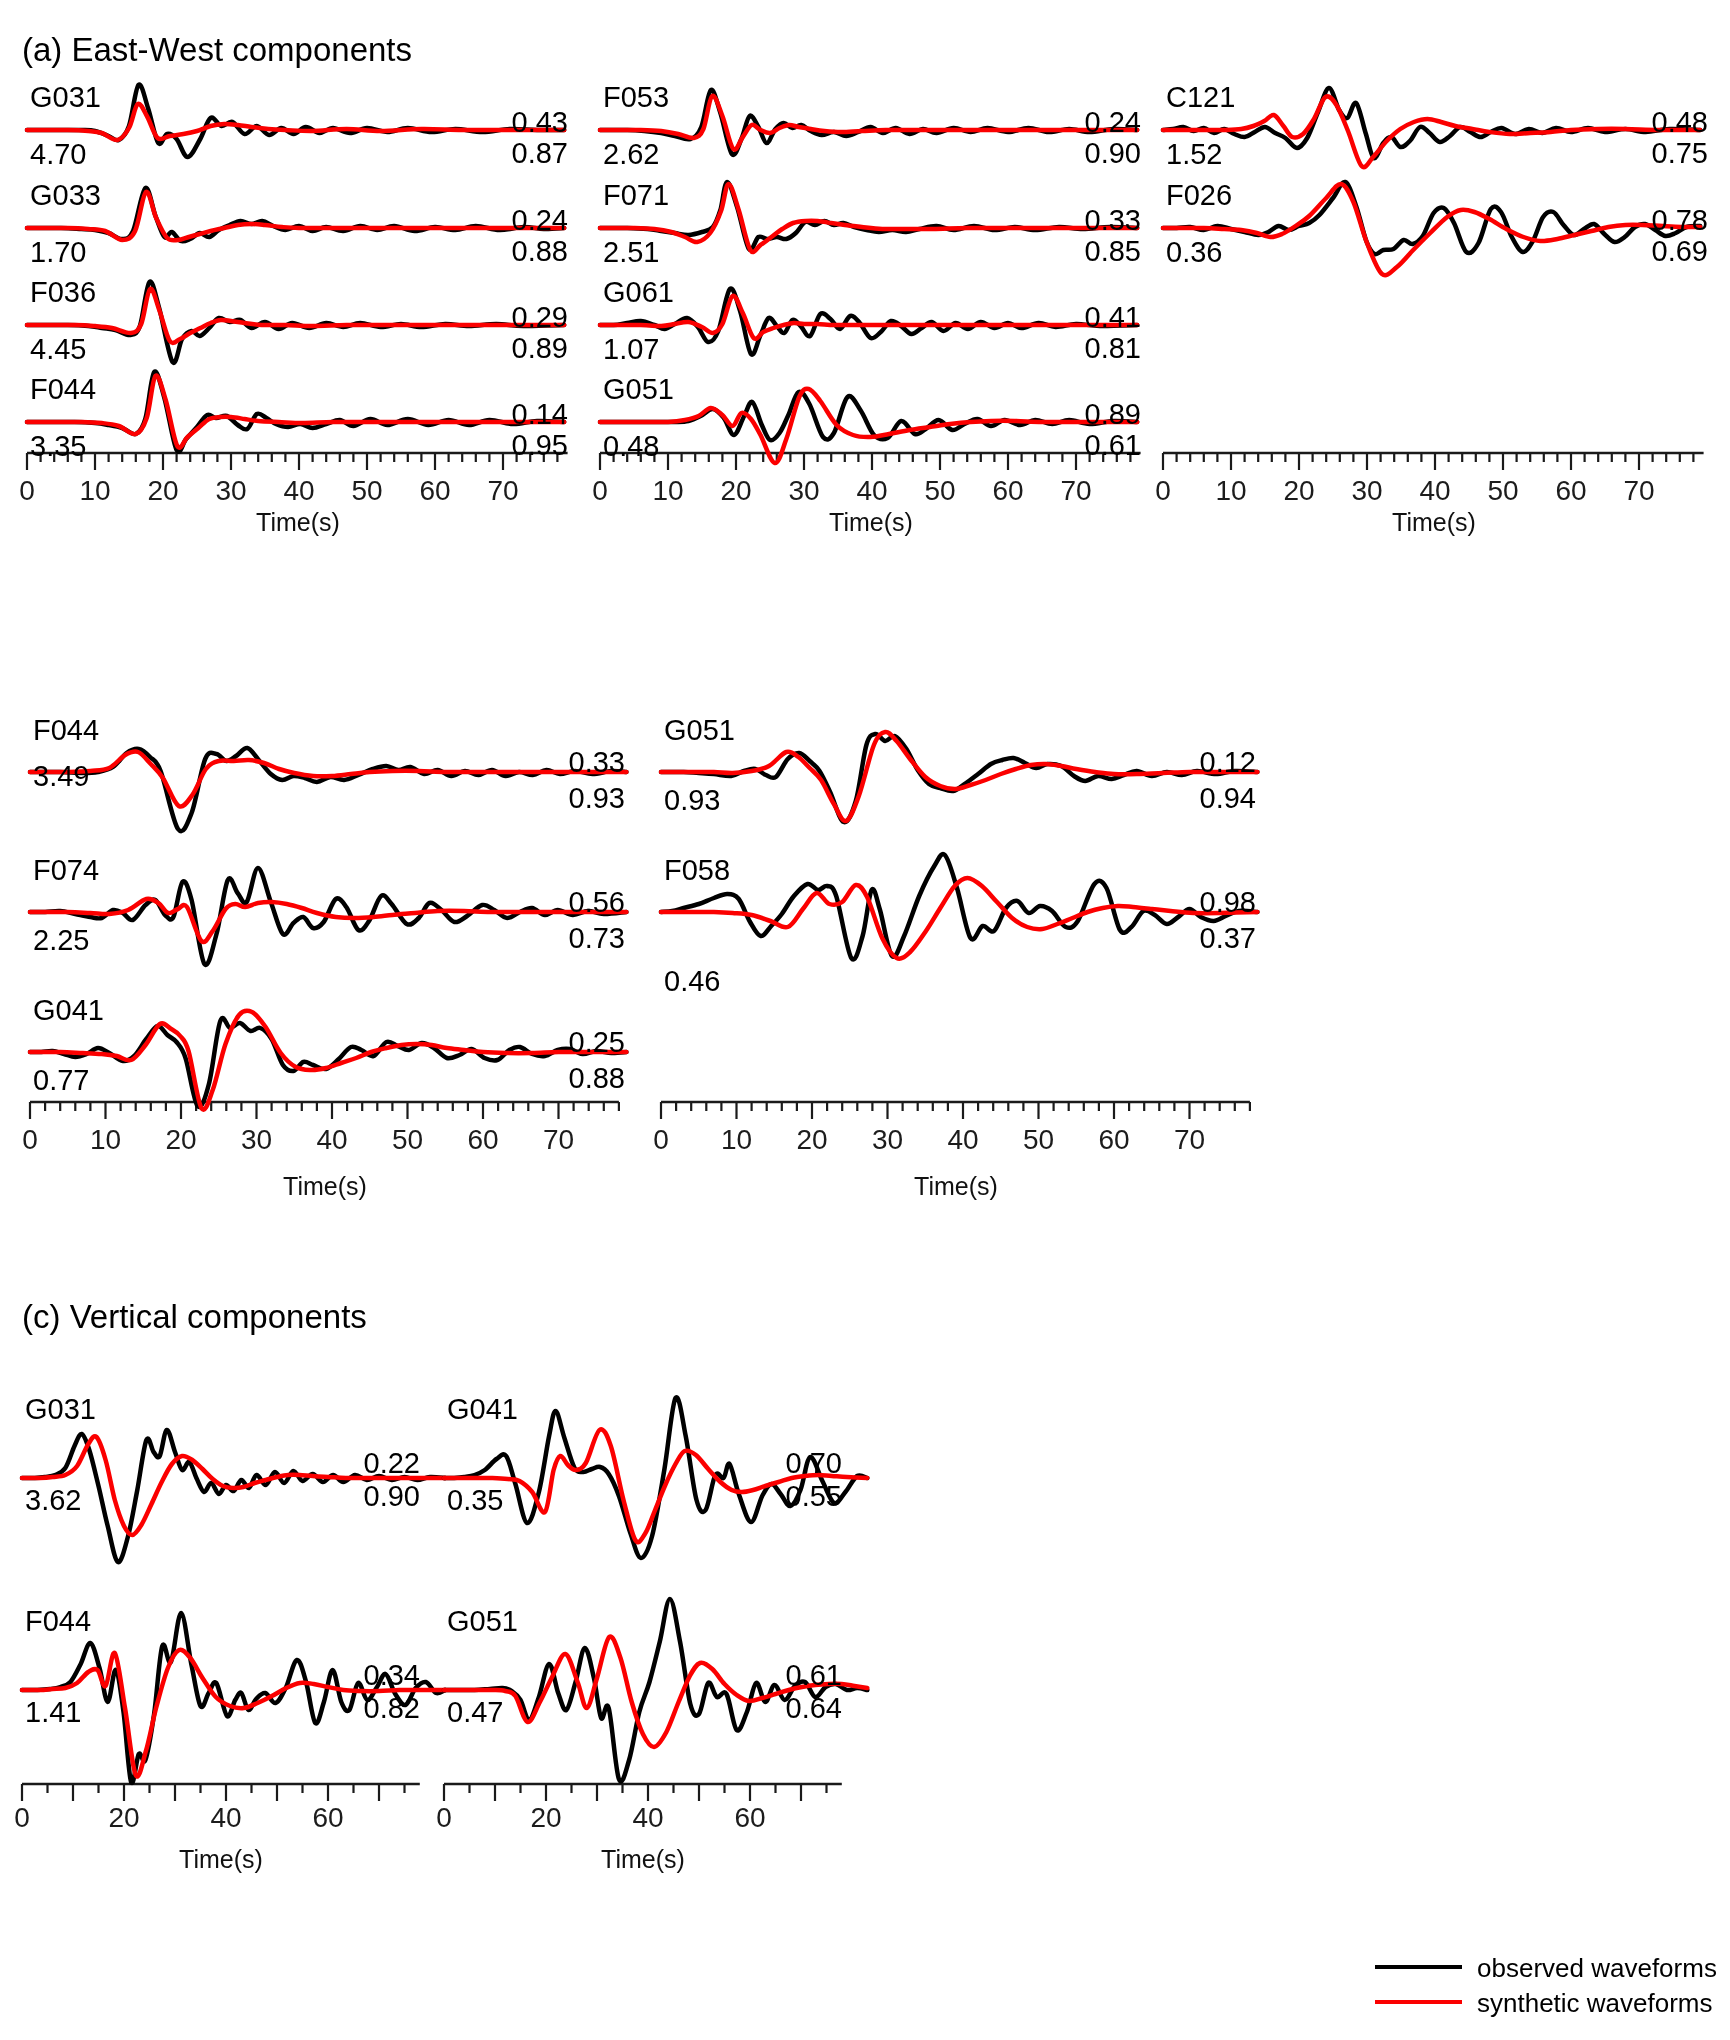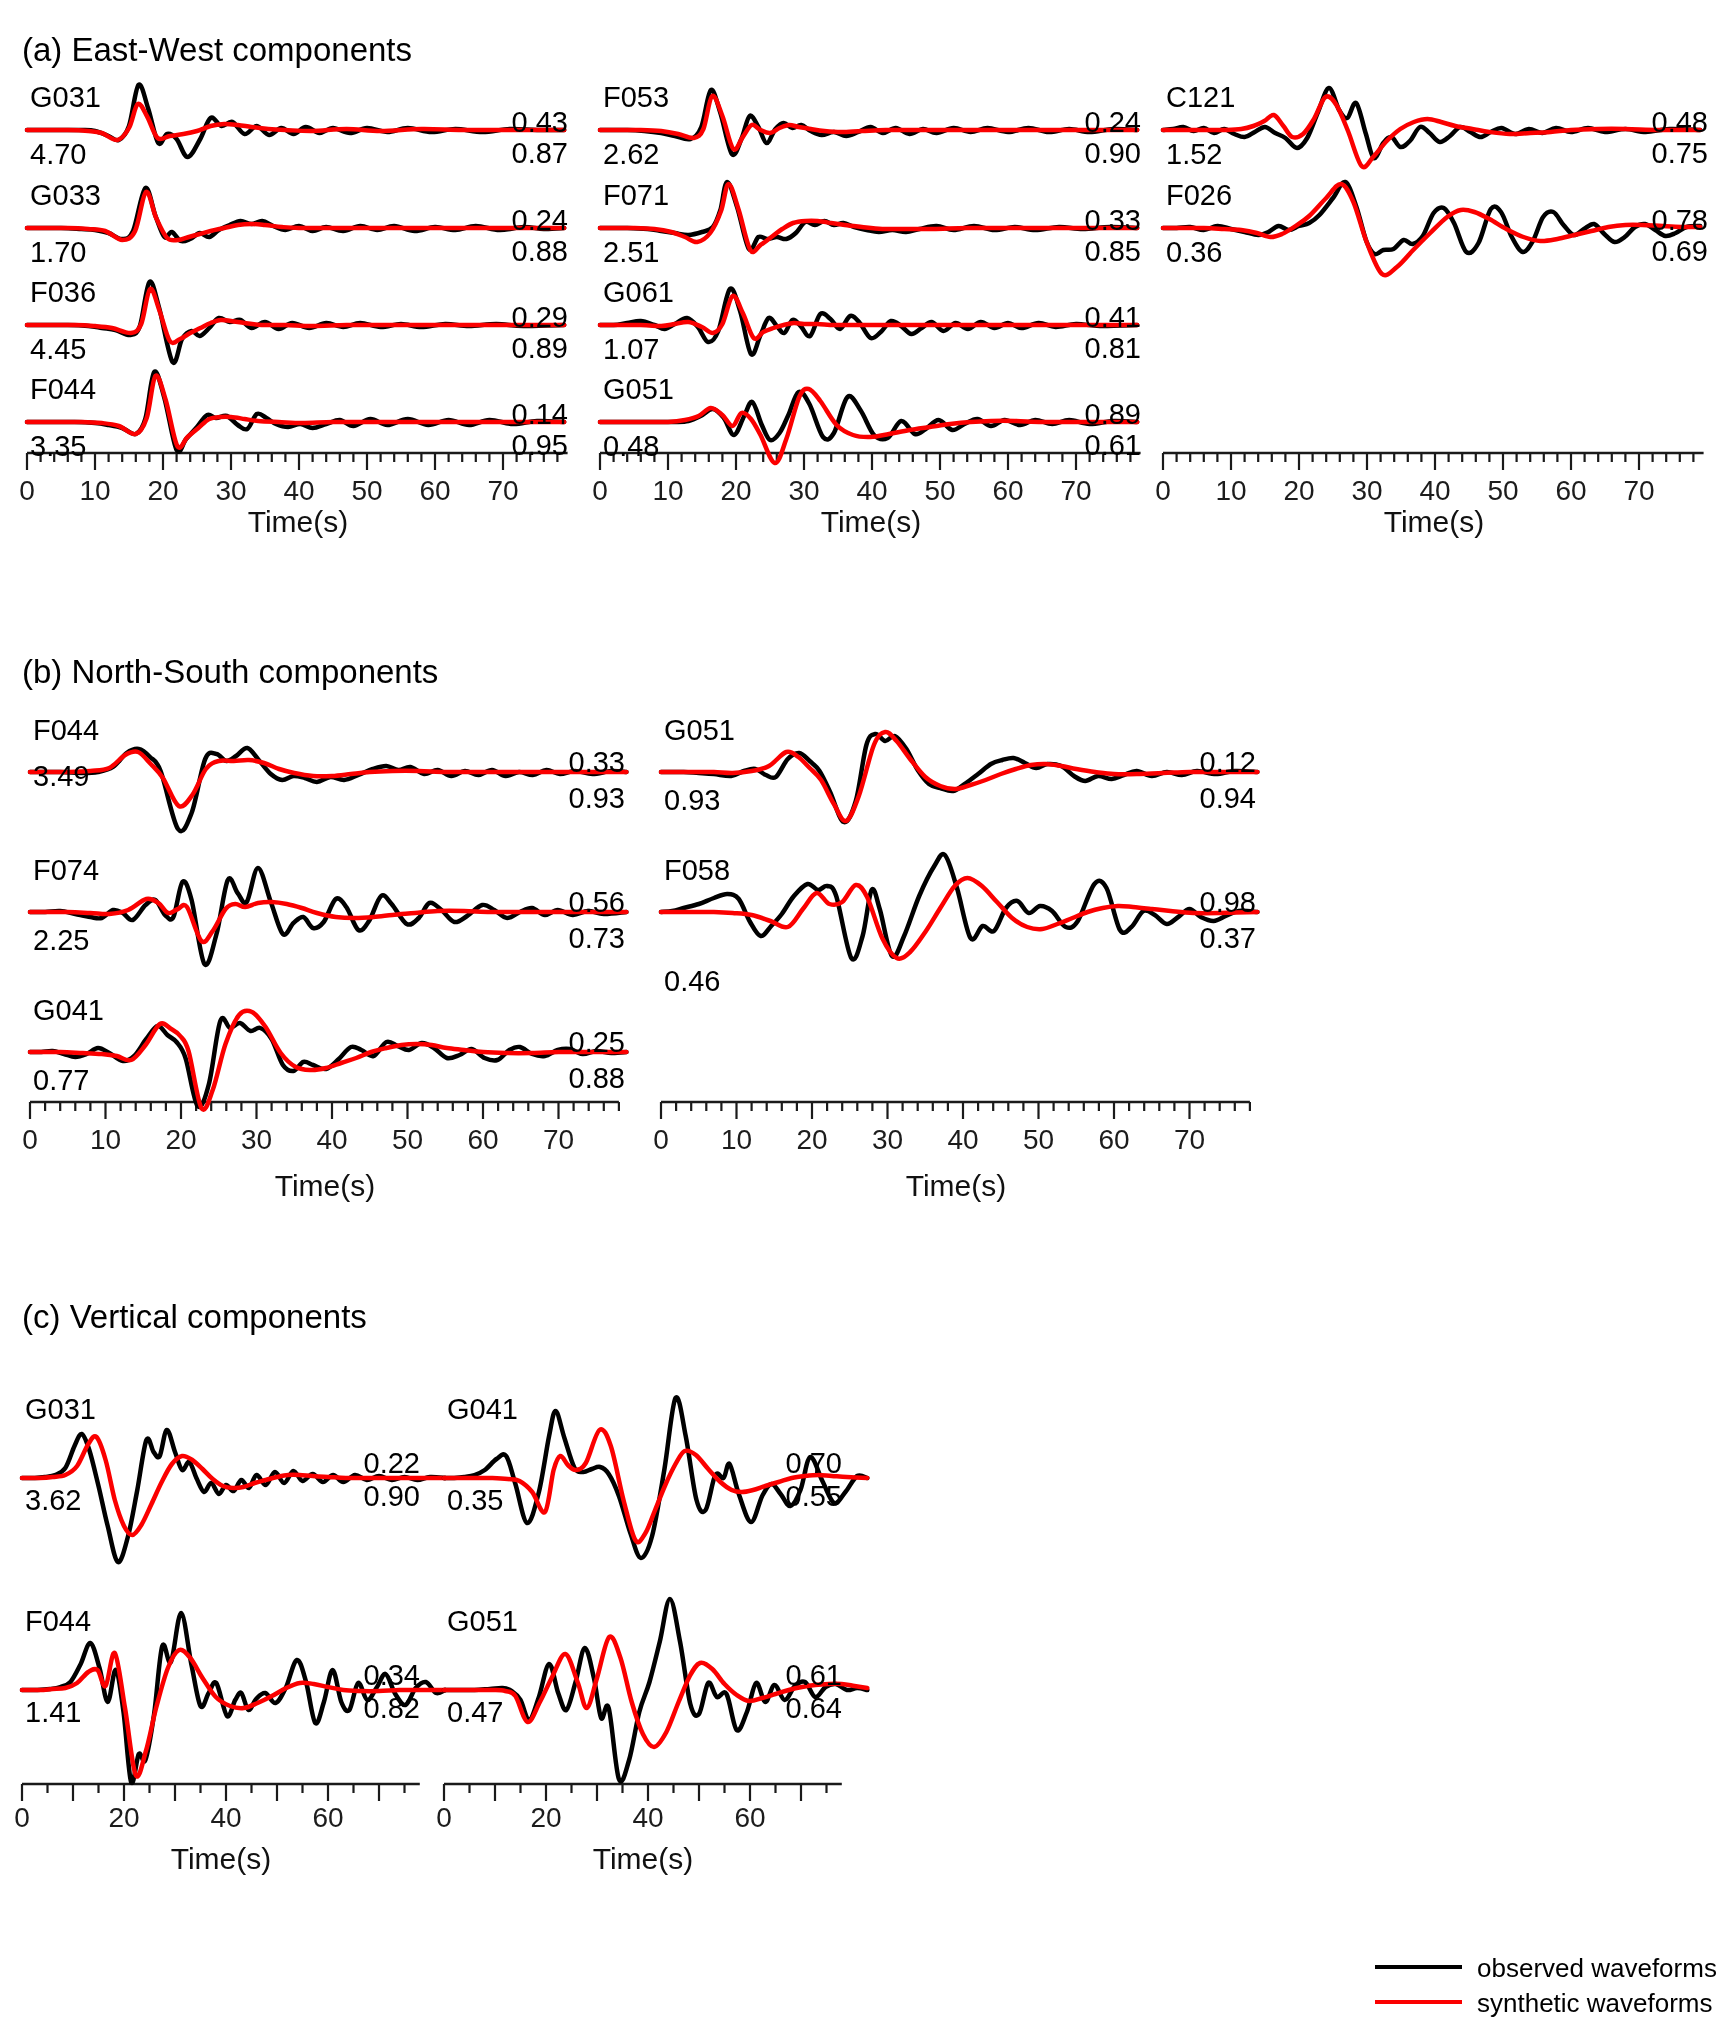--- a/index.html
+++ b/index.html
@@ -2,21 +2,21 @@
 <html><head>
 <meta charset="utf-8">
 <style>
   html,body{margin:0;padding:0;background:#fff;}
   #page{position:relative;width:1730px;height:2040px;background:#ffffff;overflow:hidden;
         font-family:"Liberation Sans", sans-serif;color:#000;}
   #wave-svg{position:absolute;left:0;top:0;z-index:1;}
   .t{position:absolute;z-index:2;font-size:29px;line-height:31px;color:#000;white-space:nowrap;}
   .ttl{position:absolute;z-index:2;font-size:33px;line-height:40px;color:#000;white-space:nowrap;}
   .val{width:110px;text-align:right;}
-  .xlab{position:absolute;z-index:2;font-size:30px;line-height:32px;transform:translateX(-50%);color:#111;}
+  .xlab{position:absolute;z-index:2;font-size:25px;line-height:32px;transform:translateX(-50%);color:#111;}
   .lg-line{position:absolute;z-index:2;height:0;width:87px;border-top:4px solid #000;}
   .lg-text{position:absolute;z-index:2;font-size:26px;line-height:28px;color:#000;white-space:nowrap;}
 </style>
 </head>
 <body>
 
 <div id="page">
   <svg id="wave-svg" width="1730" height="2040" viewBox="0 0 1730 2040">
       <path d="M27,453H567.6" stroke="#1a1a1a" stroke-width="2.4" fill="none"></path>
       <path d="M27.0,453v17M40.6,453v9M54.2,453v9M67.8,453v9M81.4,453v9M95.0,453v17M108.6,453v9M122.2,453v9M135.8,453v9M149.4,453v9M163.0,453v17M176.6,453v9M190.2,453v9M203.8,453v9M217.4,453v9M231.0,453v17M244.6,453v9M258.2,453v9M271.8,453v9M285.4,453v9M299.0,453v17M312.6,453v9M326.2,453v9M339.8,453v9M353.4,453v9M367.0,453v17M380.6,453v9M394.2,453v9M407.8,453v9M421.4,453v9M435.0,453v17M448.6,453v9M462.2,453v9M475.8,453v9M489.4,453v9M503.0,453v17M516.6,453v9M530.2,453v9M543.8,453v9M557.4,453v9" stroke="#1a1a1a" stroke-width="2.2" fill="none"></path>
@@ -114,21 +114,20 @@
       <path d="M22.0,1478.0C25.0,1478.0 34.7,1478.2 39.8,1478.0C44.9,1477.8 48.3,1477.5 52.6,1477.0C56.8,1476.5 61.3,1476.8 65.3,1475.0C69.4,1473.2 73.3,1471.2 77.1,1466.0C80.9,1460.8 85.1,1448.8 88.3,1444.0C91.5,1439.2 93.6,1434.3 96.5,1437.0C99.3,1439.7 102.6,1449.5 105.6,1460.0C108.7,1470.5 111.8,1489.0 114.8,1500.0C117.9,1511.0 121.1,1520.2 124.0,1526.0C126.9,1531.8 129.3,1535.2 132.2,1535.0C135.0,1534.8 138.1,1530.2 141.3,1525.0C144.6,1519.8 148.1,1511.2 151.5,1504.0C154.9,1496.8 158.3,1488.7 161.7,1482.0C165.1,1475.3 168.5,1468.3 171.9,1464.0C175.3,1459.7 178.7,1456.7 182.1,1456.0C185.5,1455.3 188.9,1457.8 192.3,1460.0C195.7,1462.2 199.1,1465.8 202.5,1469.0C205.9,1472.2 209.3,1476.2 212.7,1479.0C216.1,1481.8 219.5,1484.5 222.9,1486.0C226.3,1487.5 229.7,1487.8 233.1,1488.0C236.5,1488.2 239.8,1487.8 243.3,1487.0C246.9,1486.2 250.8,1484.2 254.6,1483.0C258.3,1481.8 262.0,1481.0 265.8,1480.0C269.5,1479.0 273.3,1477.8 277.0,1477.0C280.7,1476.2 284.5,1475.3 288.2,1475.0C292.0,1474.7 295.4,1474.8 299.4,1475.0C303.5,1475.2 307.9,1475.7 312.7,1476.0C317.5,1476.3 322.5,1476.7 328.0,1477.0C333.5,1477.3 339.9,1477.8 345.8,1478.0C351.8,1478.2 357.3,1478.0 363.7,1478.0C370.1,1478.0 376.4,1478.0 384.1,1478.0C391.7,1478.0 399.4,1478.0 409.6,1478.0C419.8,1478.0 439.3,1478.0 445.3,1478.0" stroke="#fb0000" stroke-width="4.5" fill="none" stroke-linecap="round" stroke-linejoin="round"></path>
       <path d="M22.0,1690.0C24.6,1690.0 32.6,1690.2 37.3,1690.0C42.0,1689.8 46.2,1689.5 50.0,1689.0C53.9,1688.5 56.9,1688.2 60.3,1687.0C63.6,1685.8 67.0,1685.8 70.4,1682.0C73.8,1678.2 77.3,1670.5 80.7,1664.0C84.0,1657.5 87.2,1642.3 90.3,1643.0C93.5,1643.7 96.6,1658.2 99.5,1668.0C102.4,1677.8 105.0,1701.7 107.7,1702.0C110.4,1702.3 113.2,1668.3 115.8,1670.0C118.5,1671.7 120.9,1693.3 123.5,1712.0C126.0,1730.7 128.6,1775.0 131.1,1782.0C133.7,1789.0 136.4,1757.7 138.8,1754.0C141.2,1750.3 142.9,1766.7 145.4,1760.0C148.0,1753.3 151.3,1733.0 154.1,1714.0C156.9,1695.0 159.4,1654.7 162.3,1646.0C165.1,1637.3 167.8,1667.5 170.9,1662.0C174.1,1656.5 177.7,1612.7 181.1,1613.0C184.5,1613.3 188.1,1648.5 191.3,1664.0C194.6,1679.5 197.6,1701.2 200.5,1706.0C203.4,1710.8 206.0,1696.8 208.7,1693.0C211.3,1689.2 213.3,1679.2 216.3,1683.0C219.4,1686.8 223.9,1713.2 227.0,1716.0C230.2,1718.8 232.8,1703.8 235.2,1700.0C237.6,1696.2 239.1,1691.3 241.3,1693.0C243.5,1694.7 246.0,1709.0 248.4,1710.0C250.9,1711.0 253.3,1701.8 256.1,1699.0C258.9,1696.2 262.0,1692.3 265.3,1693.0C268.5,1693.7 272.1,1703.8 275.5,1703.0C278.9,1702.2 282.1,1695.2 285.7,1688.0C289.2,1680.8 293.5,1661.0 296.9,1660.0C300.3,1659.0 303.0,1671.5 306.1,1682.0C309.1,1692.5 312.3,1719.7 315.3,1723.0C318.2,1726.3 321.0,1710.8 323.9,1702.0C326.8,1693.2 329.7,1670.0 332.6,1670.0C335.5,1670.0 338.5,1695.3 341.3,1702.0C344.1,1708.7 346.6,1713.2 349.4,1710.0C352.2,1706.8 355.1,1684.7 358.1,1683.0C361.1,1681.3 364.1,1699.3 367.3,1700.0C370.4,1700.7 373.9,1691.3 377.0,1687.0C380.0,1682.7 382.6,1672.8 385.6,1674.0C388.7,1675.2 392.0,1688.8 395.3,1694.0C398.6,1699.2 402.1,1706.0 405.5,1705.0C408.9,1704.0 412.3,1691.8 415.7,1688.0C419.1,1684.2 422.5,1681.2 425.9,1682.0C429.3,1682.8 432.9,1691.7 436.1,1693.0C439.4,1694.3 443.8,1690.5 445.3,1690.0" stroke="#000000" stroke-width="4.5" fill="none" stroke-linecap="round" stroke-linejoin="round"></path>
       <path d="M22.0,1690.0C25.0,1690.0 34.7,1690.2 39.8,1690.0C44.9,1689.8 48.3,1689.3 52.6,1689.0C56.8,1688.7 61.3,1689.0 65.3,1688.0C69.4,1687.0 73.3,1685.7 77.1,1683.0C80.9,1680.3 84.9,1674.2 88.3,1672.0C91.7,1669.8 94.6,1667.7 97.5,1670.0C100.4,1672.3 102.7,1688.8 105.6,1686.0C108.5,1683.2 111.6,1649.3 114.8,1653.0C118.0,1656.7 121.5,1687.7 125.0,1708.0C128.5,1728.3 132.2,1767.8 135.7,1775.0C139.2,1782.2 142.5,1762.2 145.9,1751.0C149.3,1739.8 152.5,1721.8 156.1,1708.0C159.8,1694.2 164.0,1677.7 167.9,1668.0C171.7,1658.3 175.3,1651.7 179.1,1650.0C182.8,1648.3 186.4,1653.3 190.3,1658.0C194.2,1662.7 198.3,1671.5 202.5,1678.0C206.8,1684.5 211.2,1692.3 215.8,1697.0C220.4,1701.7 225.4,1704.2 230.1,1706.0C234.8,1707.8 239.3,1708.5 243.8,1708.0C248.4,1707.5 252.9,1705.0 257.6,1703.0C262.3,1701.0 267.1,1698.5 271.9,1696.0C276.7,1693.5 281.5,1690.2 286.2,1688.0C290.9,1685.8 295.4,1683.7 299.9,1683.0C304.5,1682.3 309.0,1683.3 313.7,1684.0C318.4,1684.7 323.1,1686.0 328.0,1687.0C332.9,1688.0 337.8,1689.3 343.3,1690.0C348.8,1690.7 355.2,1690.8 361.1,1691.0C367.1,1691.2 372.6,1691.2 379.0,1691.0C385.4,1690.8 392.6,1690.2 399.4,1690.0C406.2,1689.8 412.1,1690.0 419.8,1690.0C427.4,1690.0 441.0,1690.0 445.3,1690.0" stroke="#fb0000" stroke-width="4.5" fill="none" stroke-linecap="round" stroke-linejoin="round"></path>
       <path d="M444.0,1478.0C445.7,1478.0 450.8,1478.2 454.2,1478.0C457.6,1477.8 461.0,1477.5 464.4,1477.0C467.8,1476.5 471.2,1476.2 474.6,1475.0C478.0,1473.8 481.1,1472.7 484.8,1470.0C488.5,1467.3 493.0,1461.3 496.5,1459.0C500.1,1456.7 503.1,1451.8 506.2,1456.0C509.4,1460.2 511.9,1472.8 515.4,1484.0C518.9,1495.2 523.2,1521.7 527.1,1523.0C531.0,1524.3 535.2,1506.5 538.9,1492.0C542.5,1477.5 546.3,1449.5 549.1,1436.0C551.9,1422.5 553.1,1410.7 555.7,1411.0C558.2,1411.3 561.2,1428.5 564.4,1438.0C567.5,1447.5 571.4,1462.3 574.6,1468.0C577.7,1473.7 580.3,1471.8 583.2,1472.0C586.1,1472.2 589.1,1469.8 591.9,1469.0C594.7,1468.2 597.3,1466.2 600.1,1467.0C602.9,1467.8 605.6,1469.2 608.7,1474.0C611.9,1478.8 615.3,1486.0 618.9,1496.0C622.6,1506.0 627.0,1523.7 630.7,1534.0C634.3,1544.3 637.3,1557.7 640.9,1558.0C644.4,1558.3 648.2,1550.7 652.1,1536.0C656.0,1521.3 660.4,1493.0 664.3,1470.0C668.2,1447.0 672.0,1403.7 675.5,1398.0C679.1,1392.3 682.3,1419.0 685.7,1436.0C689.2,1453.0 693.1,1487.7 696.5,1500.0C699.8,1512.3 702.5,1514.2 705.6,1510.0C708.8,1505.8 712.3,1480.3 715.3,1475.0C718.3,1469.7 721.1,1479.8 723.5,1478.0C725.9,1476.2 727.0,1461.3 729.6,1464.0C732.1,1466.7 735.2,1484.3 738.8,1494.0C742.4,1503.7 747.1,1521.7 751.0,1522.0C754.9,1522.3 758.8,1502.3 762.2,1496.0C765.6,1489.7 768.4,1484.3 771.4,1484.0C774.5,1483.7 777.5,1490.3 780.6,1494.0C783.7,1497.7 787.0,1506.7 790.3,1506.0C793.6,1505.3 797.2,1498.2 800.5,1490.0C803.8,1481.8 806.5,1458.5 810.2,1457.0C813.8,1455.5 818.4,1473.3 822.4,1481.0C826.4,1488.7 830.3,1501.2 834.1,1503.0C838.0,1504.8 841.5,1496.5 845.4,1492.0C849.2,1487.5 853.4,1478.3 857.1,1476.0C860.8,1473.7 865.6,1477.7 867.3,1478.0" stroke="#000000" stroke-width="4.5" fill="none" stroke-linecap="round" stroke-linejoin="round"></path>
       <path d="M444.0,1478.0C447.0,1478.0 456.3,1478.0 461.9,1478.0C467.4,1478.0 472.0,1478.0 477.1,1478.0C482.3,1478.0 487.3,1477.8 492.4,1478.0C497.6,1478.2 503.2,1478.5 507.8,1479.0C512.3,1479.5 515.4,1478.8 519.5,1481.0C523.6,1483.2 528.0,1486.8 532.2,1492.0C536.5,1497.2 541.4,1515.7 545.0,1512.0C548.5,1508.3 551.1,1479.3 553.6,1470.0C556.2,1460.7 557.9,1456.8 560.3,1456.0C562.7,1455.2 565.4,1462.7 567.9,1465.0C570.5,1467.3 572.6,1470.3 575.6,1470.0C578.6,1469.7 581.8,1469.7 585.8,1463.0C589.8,1456.3 595.4,1432.8 599.5,1430.0C603.7,1427.2 606.8,1434.3 610.8,1446.0C614.8,1457.7 619.4,1484.3 623.5,1500.0C627.6,1515.7 631.7,1534.3 635.3,1540.0C638.8,1545.7 641.6,1539.0 644.9,1534.0C648.3,1529.0 651.7,1518.2 655.1,1510.0C658.5,1501.8 661.9,1492.7 665.3,1485.0C668.7,1477.3 672.3,1469.7 675.5,1464.0C678.8,1458.3 681.3,1452.5 684.7,1451.0C688.1,1449.5 692.0,1452.0 695.9,1455.0C699.8,1458.0 704.1,1464.5 708.2,1469.0C712.3,1473.5 716.5,1478.5 720.4,1482.0C724.3,1485.5 728.1,1488.3 731.6,1490.0C735.2,1491.7 738.3,1492.0 741.8,1492.0C745.4,1492.0 749.1,1491.0 753.1,1490.0C757.0,1489.0 761.0,1487.3 765.3,1486.0C769.5,1484.7 774.1,1483.3 778.6,1482.0C783.0,1480.7 787.4,1479.0 791.8,1478.0C796.2,1477.0 800.7,1476.5 805.1,1476.0C809.5,1475.5 813.9,1475.0 818.3,1475.0C822.8,1475.0 826.8,1475.7 831.6,1476.0C836.4,1476.3 840.9,1476.7 846.9,1477.0C852.9,1477.3 863.9,1477.8 867.3,1478.0" stroke="#fb0000" stroke-width="4.5" fill="none" stroke-linecap="round" stroke-linejoin="round"></path>
       <path d="M444.0,1690.0C446.6,1690.0 454.2,1690.0 459.3,1690.0C464.4,1690.0 469.5,1690.2 474.6,1690.0C479.7,1689.8 485.2,1689.3 489.9,1689.0C494.6,1688.7 499.0,1687.7 502.6,1688.0C506.3,1688.3 508.9,1689.0 511.8,1691.0C514.8,1693.0 517.6,1695.2 520.5,1700.0C523.4,1704.8 526.1,1720.5 529.2,1720.0C532.2,1719.5 535.5,1706.3 538.9,1697.0C542.2,1687.7 545.8,1664.7 549.1,1664.0C552.3,1663.3 555.4,1685.3 558.2,1693.0C561.1,1700.7 563.5,1711.8 566.4,1710.0C569.3,1708.2 572.5,1692.3 575.6,1682.0C578.6,1671.7 581.7,1648.7 584.8,1648.0C587.8,1647.3 591.2,1666.3 593.9,1678.0C596.7,1689.7 598.6,1713.0 601.1,1718.0C603.5,1723.0 605.8,1697.8 608.7,1708.0C611.7,1718.2 615.5,1770.3 618.9,1779.0C622.3,1787.7 625.7,1771.2 629.1,1760.0C632.5,1748.8 635.9,1725.0 639.3,1712.0C642.7,1699.0 646.1,1693.7 649.5,1682.0C652.9,1670.3 656.3,1655.8 659.7,1642.0C663.1,1628.2 666.5,1599.0 669.9,1599.0C673.3,1599.0 676.7,1624.5 680.1,1642.0C683.5,1659.5 687.2,1692.0 690.3,1704.0C693.5,1716.0 696.0,1717.5 699.0,1714.0C702.0,1710.5 705.2,1685.8 708.2,1683.0C711.2,1680.2 713.8,1695.2 716.8,1697.0C719.9,1698.8 723.2,1688.5 726.5,1694.0C729.9,1699.5 733.3,1727.0 736.7,1730.0C740.1,1733.0 743.7,1719.8 746.9,1712.0C750.2,1704.2 753.1,1684.7 756.1,1683.0C759.2,1681.3 762.2,1701.7 765.3,1702.0C768.4,1702.3 771.3,1685.3 774.5,1685.0C777.7,1684.7 781.3,1699.8 784.7,1700.0C788.1,1700.2 791.5,1689.0 794.9,1686.0C798.3,1683.0 801.7,1680.2 805.1,1682.0C808.5,1683.8 811.9,1696.2 815.3,1697.0C818.7,1697.8 822.1,1689.2 825.5,1687.0C828.9,1684.8 832.1,1683.5 835.7,1684.0C839.3,1684.5 843.3,1689.3 846.9,1690.0C850.5,1690.7 853.7,1688.0 857.1,1688.0C860.5,1688.0 865.6,1689.7 867.3,1690.0" stroke="#000000" stroke-width="4.5" fill="none" stroke-linecap="round" stroke-linejoin="round"></path>
       <path d="M444.0,1690.0C447.0,1690.0 456.3,1690.0 461.9,1690.0C467.4,1690.0 472.0,1690.0 477.1,1690.0C482.3,1690.0 487.8,1689.8 492.4,1690.0C497.1,1690.2 501.4,1690.0 505.2,1691.0C509.0,1692.0 511.7,1690.8 515.4,1696.0C519.1,1701.2 523.6,1721.0 527.6,1722.0C531.7,1723.0 535.8,1709.5 539.9,1702.0C544.0,1694.5 547.9,1685.0 552.1,1677.0C556.4,1669.0 561.1,1653.2 565.4,1654.0C569.6,1654.8 574.0,1673.0 577.6,1682.0C581.2,1691.0 583.6,1708.7 586.8,1708.0C590.0,1707.3 593.3,1689.8 597.0,1678.0C600.7,1666.2 605.3,1640.3 609.2,1637.0C613.1,1633.7 616.7,1647.2 620.5,1658.0C624.2,1668.8 627.9,1689.3 631.7,1702.0C635.4,1714.7 639.2,1726.5 642.9,1734.0C646.6,1741.5 650.2,1747.3 654.1,1747.0C658.0,1746.7 662.3,1739.5 666.4,1732.0C670.4,1724.5 674.7,1711.3 678.6,1702.0C682.5,1692.7 686.3,1682.5 689.8,1676.0C693.4,1669.5 696.3,1664.2 700.0,1663.0C703.8,1661.8 708.2,1665.5 712.3,1669.0C716.3,1672.5 720.4,1679.7 724.5,1684.0C728.6,1688.3 732.7,1692.2 736.7,1695.0C740.8,1697.8 744.7,1700.5 749.0,1701.0C753.2,1701.5 757.8,1699.2 762.2,1698.0C766.7,1696.8 771.1,1695.3 775.5,1694.0C779.9,1692.7 784.3,1691.2 788.8,1690.0C793.2,1688.8 797.6,1687.8 802.0,1687.0C806.4,1686.2 810.9,1685.5 815.3,1685.0C819.7,1684.5 824.1,1684.2 828.5,1684.0C833.0,1683.8 837.5,1683.7 841.8,1684.0C846.1,1684.3 850.3,1685.3 854.5,1686.0C858.8,1686.7 865.2,1687.7 867.3,1688.0" stroke="#fb0000" stroke-width="4.5" fill="none" stroke-linecap="round" stroke-linejoin="round"></path>
     </svg>
 
   <div class="ttl" style="left:22px;top:30px">(a) East-West components</div>
-  <div class="ttl" style="left:22px;top:652px">(b) North-South components</div>
   <div class="ttl" style="left:22px;top:1297px">(c) Vertical components</div>
 
   <div class="t" style="left:30px;top:82px">G031</div>
   <div class="t" style="left:30px;top:139px">4.70</div>
   <div class="t val" style="left:458px;top:107px">0.43</div>
   <div class="t val" style="left:458px;top:138px">0.87</div>
 
   <div class="t" style="left:30px;top:180px">G033</div>
   <div class="t" style="left:30px;top:237px">1.70</div>
   <div class="t val" style="left:458px;top:205px">0.24</div>

